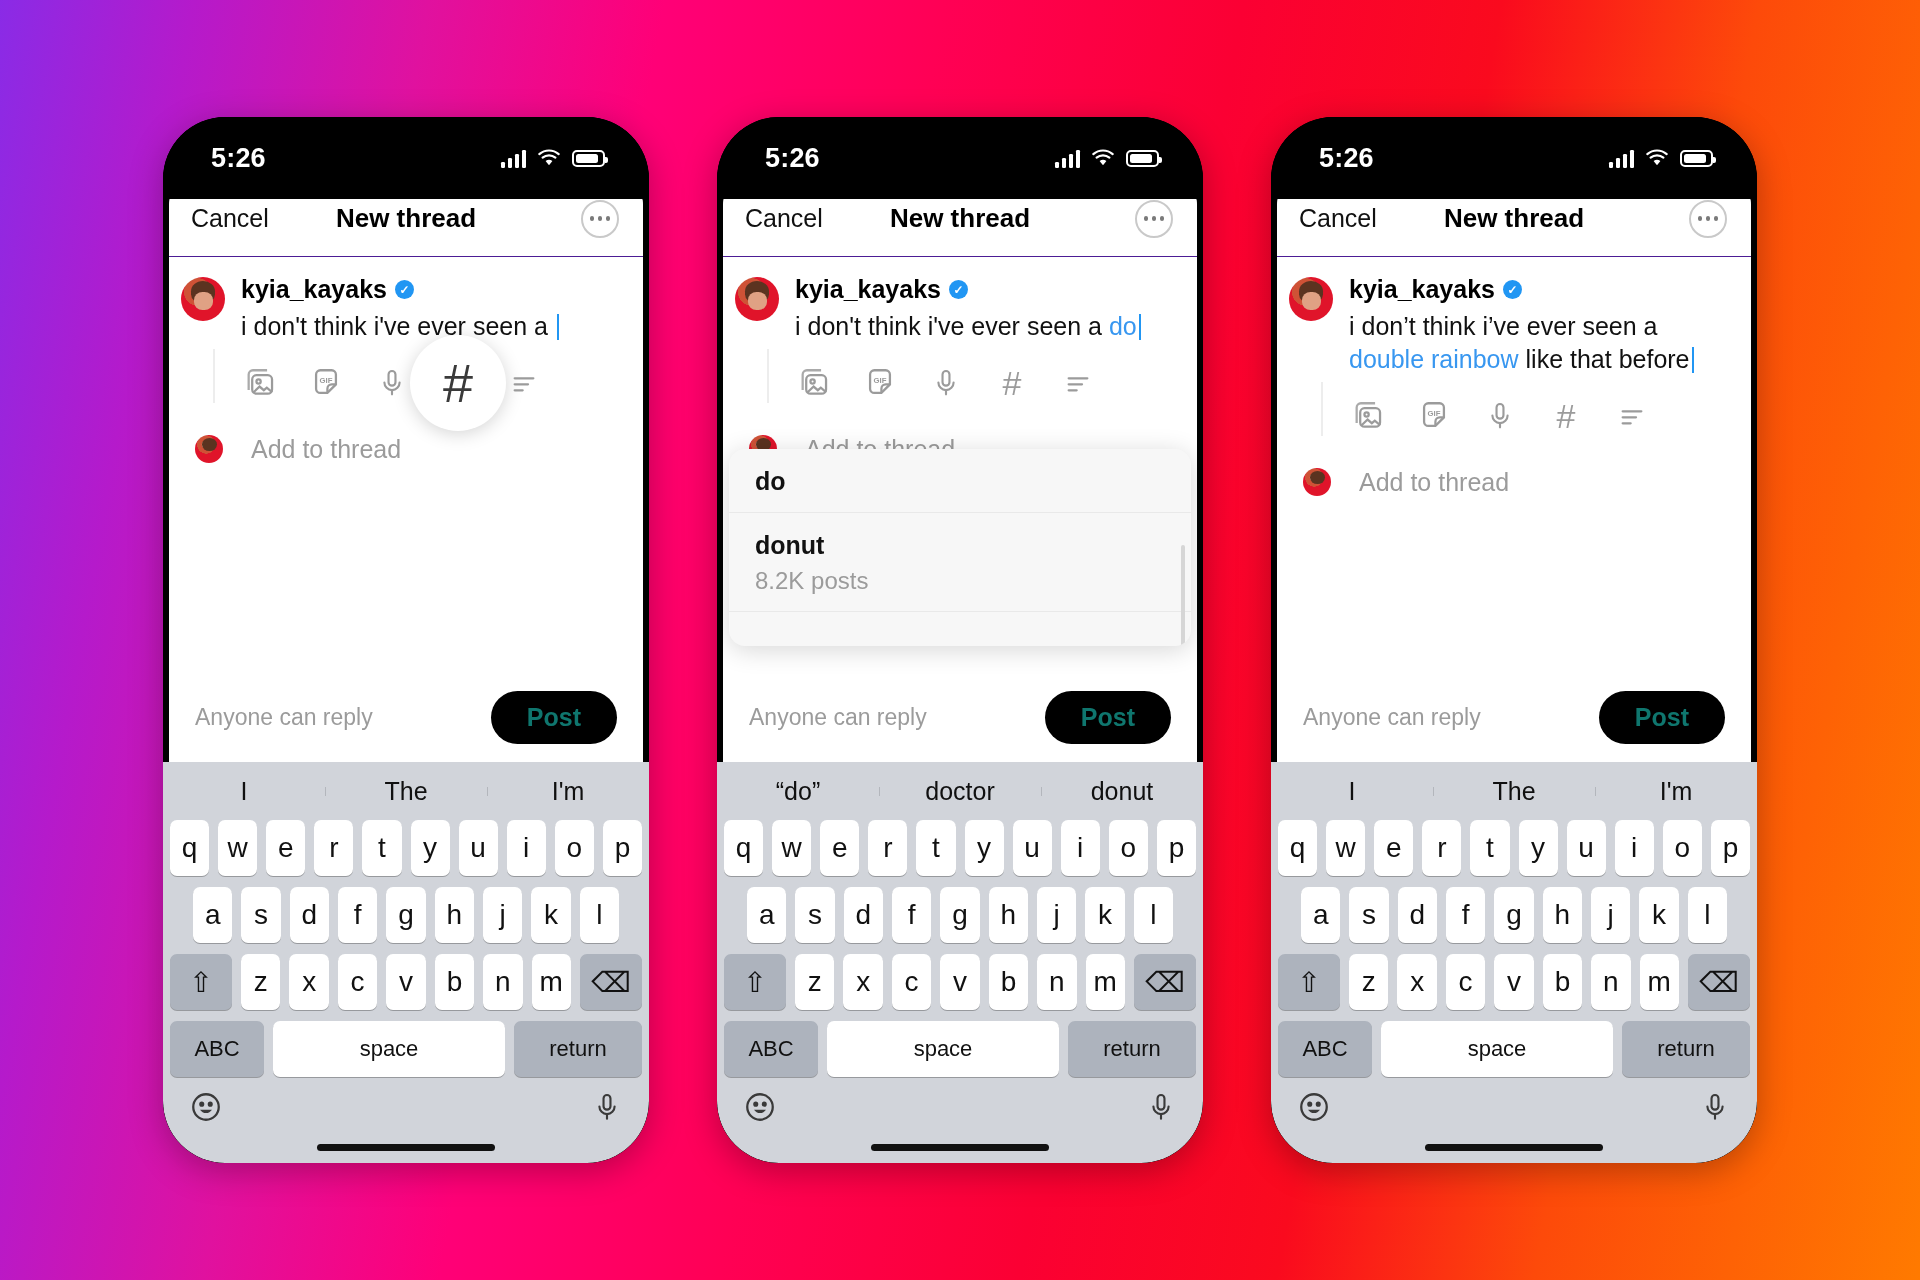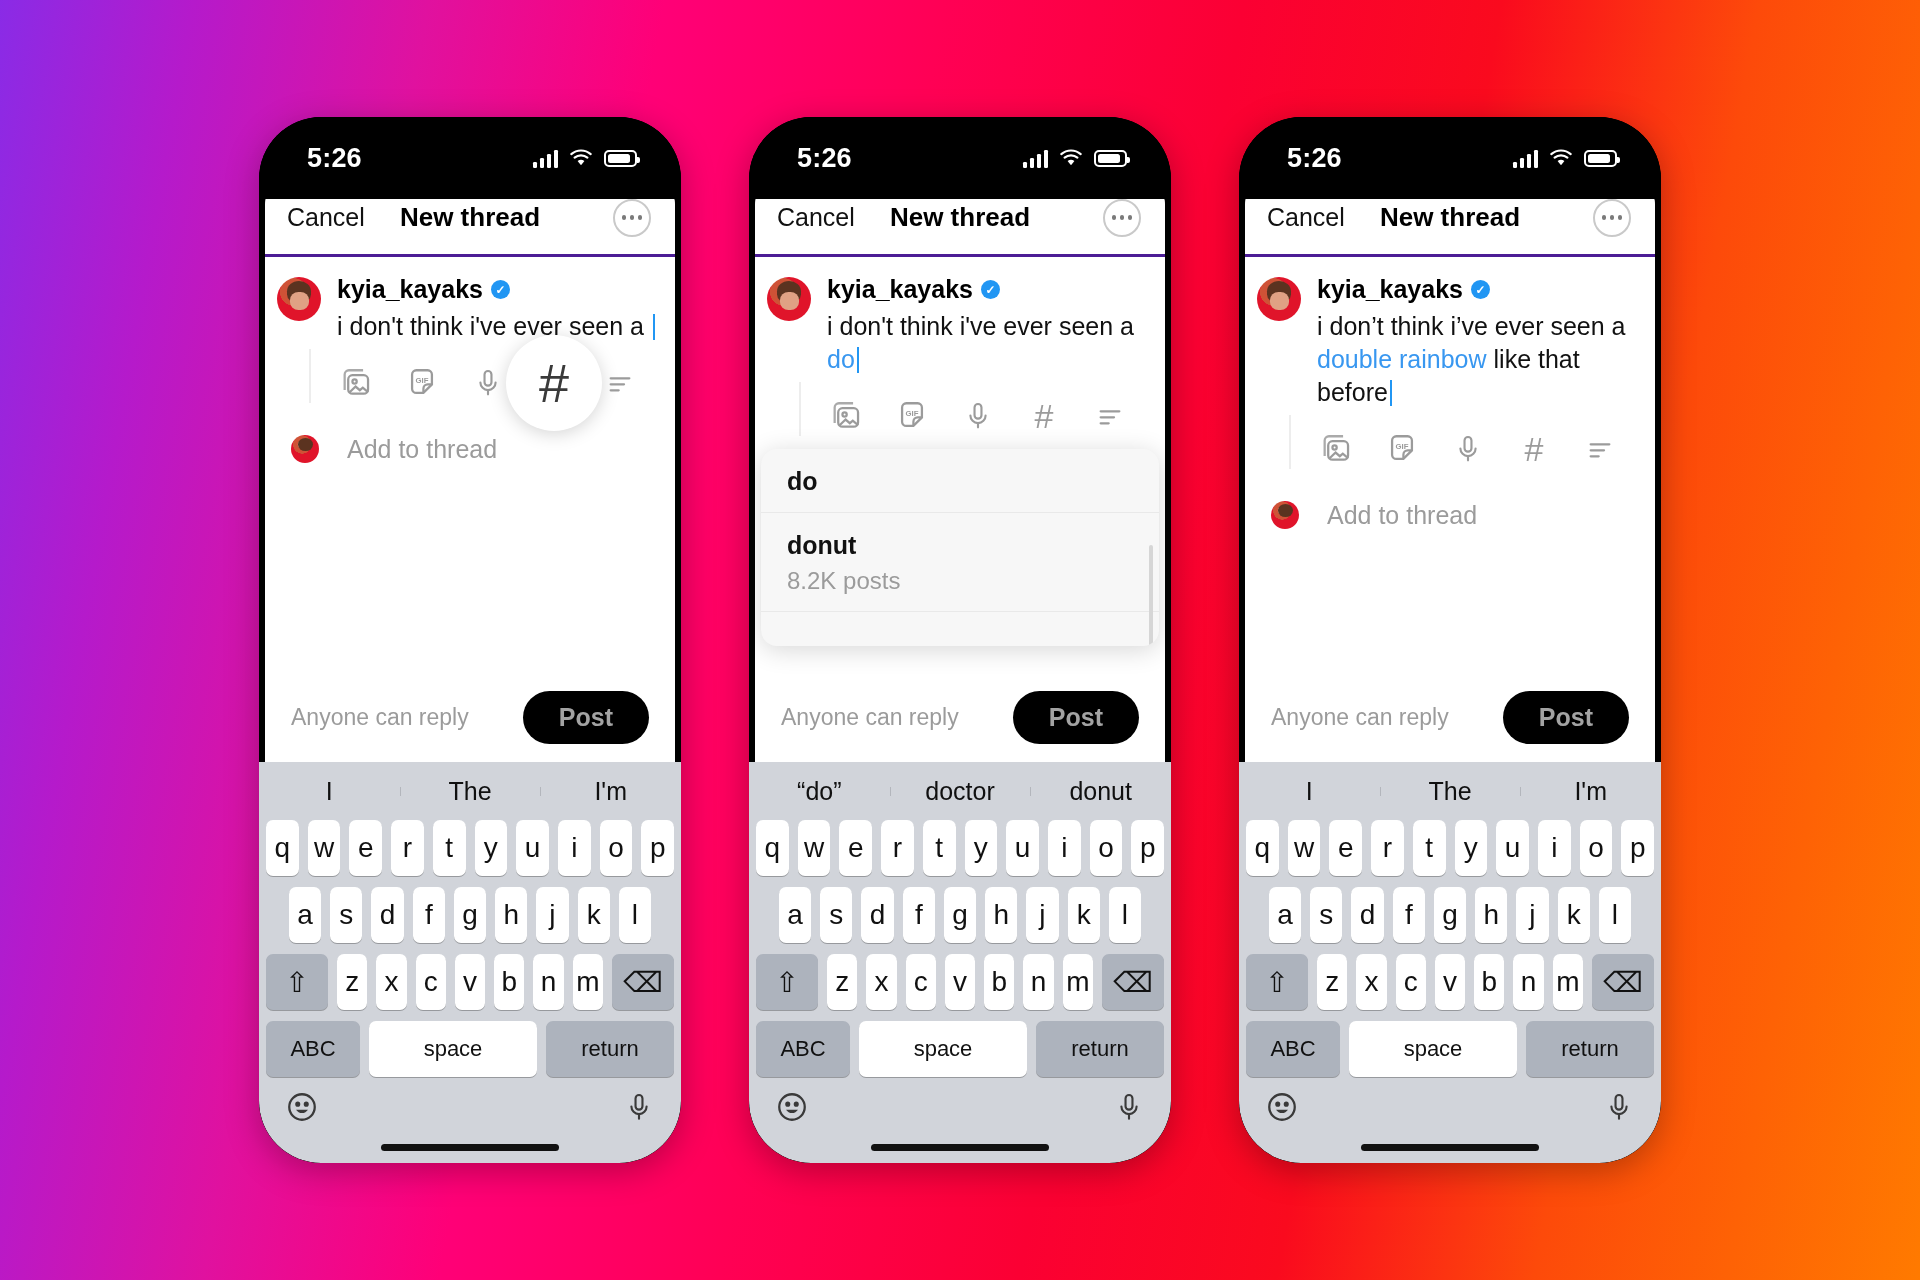--- a/index.html
+++ b/index.html
@@ -16,21 +16,21 @@
 
   .phones {
     position: absolute; inset: 0;
     display: flex; align-items: center; justify-content: center;
     gap: 68px;
   }
 
   
   .phone {
     position: relative;
-    width: 422px; height: 1046px;
+    width: 486px; height: 1046px;
     background: #000;
     border-radius: 62px;
     padding: 0;
     box-shadow: 0 8px 34px rgba(0,0,0,.28);
     overflow: hidden;
     flex: 0 0 auto;
   }
   .screen {
     position: absolute; left: 0; top: 0; right: 0; bottom: 0;
     border-radius: 62px;
@@ -72,21 +72,21 @@
   .sheet-inner {
     flex: 1 1 auto; display: flex; flex-direction: column;
     background: #fff; position: relative;
   }
 
   
   .navbar {
     height: 76px; flex: 0 0 76px;
     display: flex; align-items: center; justify-content: space-between;
     padding: 0 24px 0 22px;
-    border-bottom: 3px solid #4c1d95;
+    border-bottom: 1px solid #4c1d95;
     position: relative;
   }
   .nav-cancel { font-size: 25px; color: #111; }
   .nav-title {
     position: absolute; left: 0; right: 0; text-align: center;
     font-size: 26px; font-weight: 700; color: #000; pointer-events: none;
   }
   .nav-more {
     width: 38px; height: 38px; border-radius: 50%;
     border: 2px solid #c9c9c9; display: flex; align-items: center;
@@ -163,21 +163,21 @@
   .addlabel { font-size: 25px; color: #9b9b9b; }
 
   .spacer { flex: 1 1 auto; }
 
   .footer {
     display: flex; align-items: center; justify-content: space-between;
     padding: 0 26px 18px 26px;
   }
   .reply { font-size: 23px; color: #9b9b9b; }
   .post-btn {
-    background: #000; color: #a3a3a3; font-size: 25px; font-weight: 600;
+    background: #000; color: #0f766e; font-size: 25px; font-weight: 600;
     border-radius: 40px; padding: 14px 36px; line-height: 1;
   }
 
   
   .dropdown {
     position: absolute; left: 6px; right: 6px; top: 268px;
     background: #f7f7f7;
     border-radius: 16px;
     box-shadow: 0 4px 26px rgba(0,0,0,.16);
     overflow: hidden; z-index: 4;

